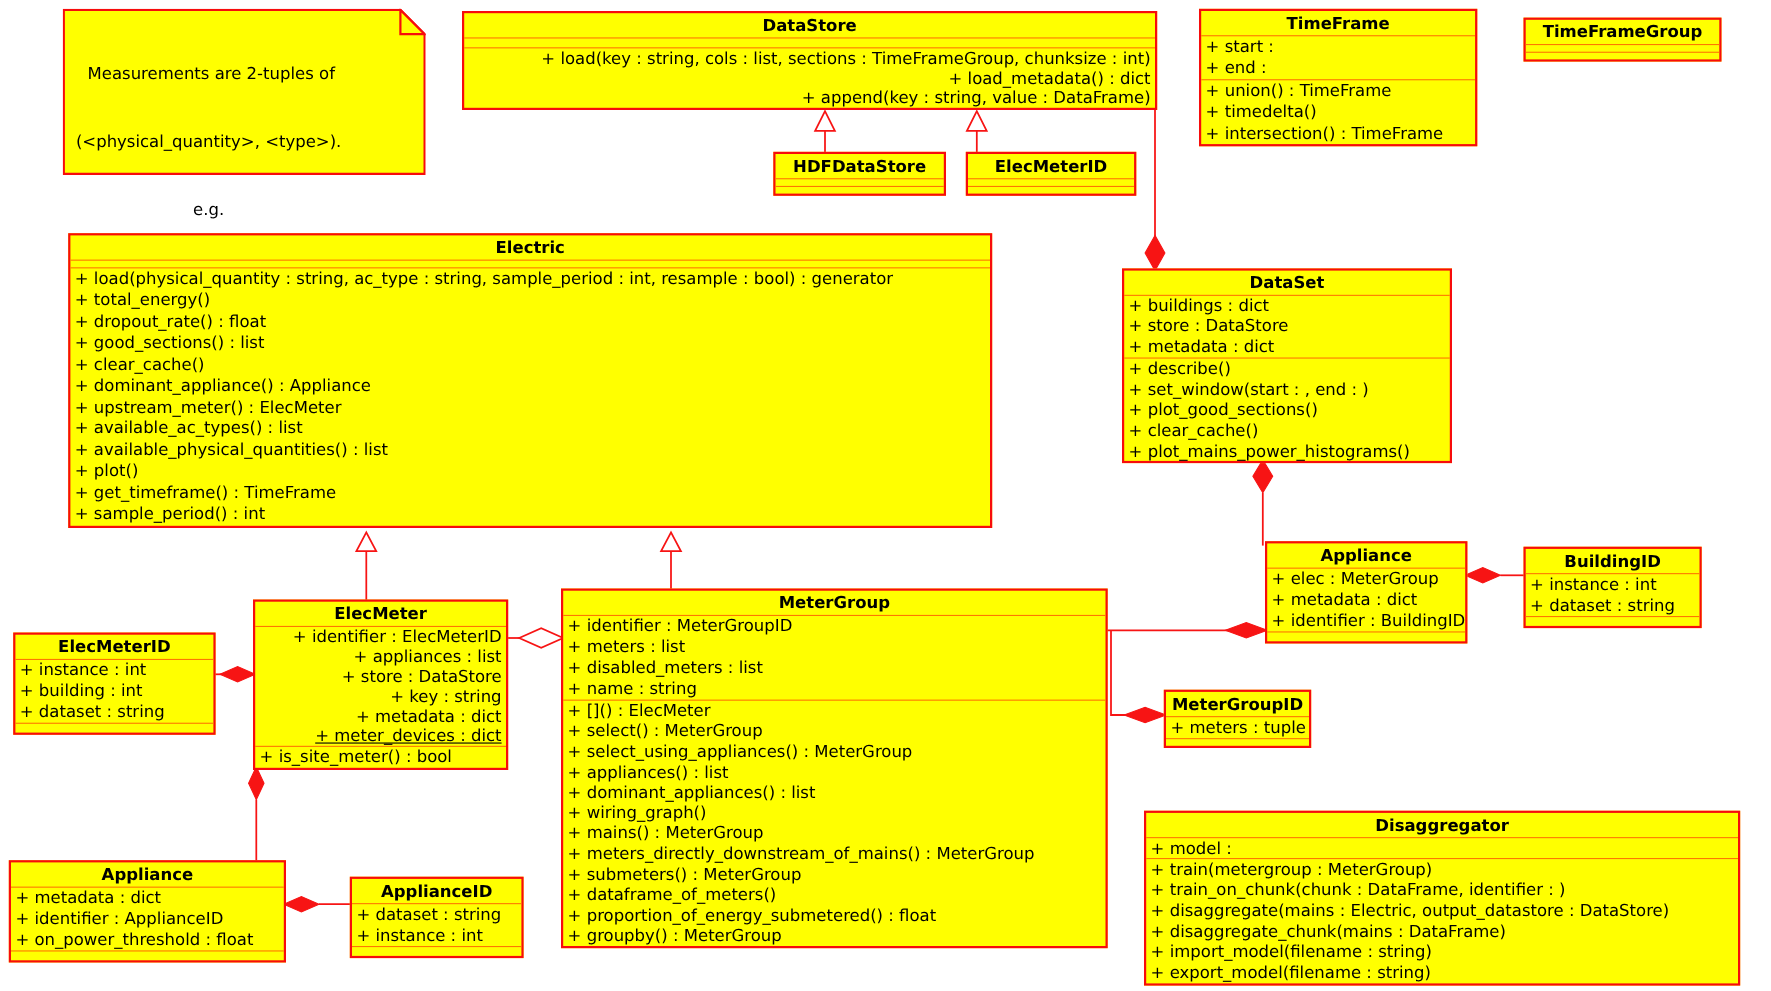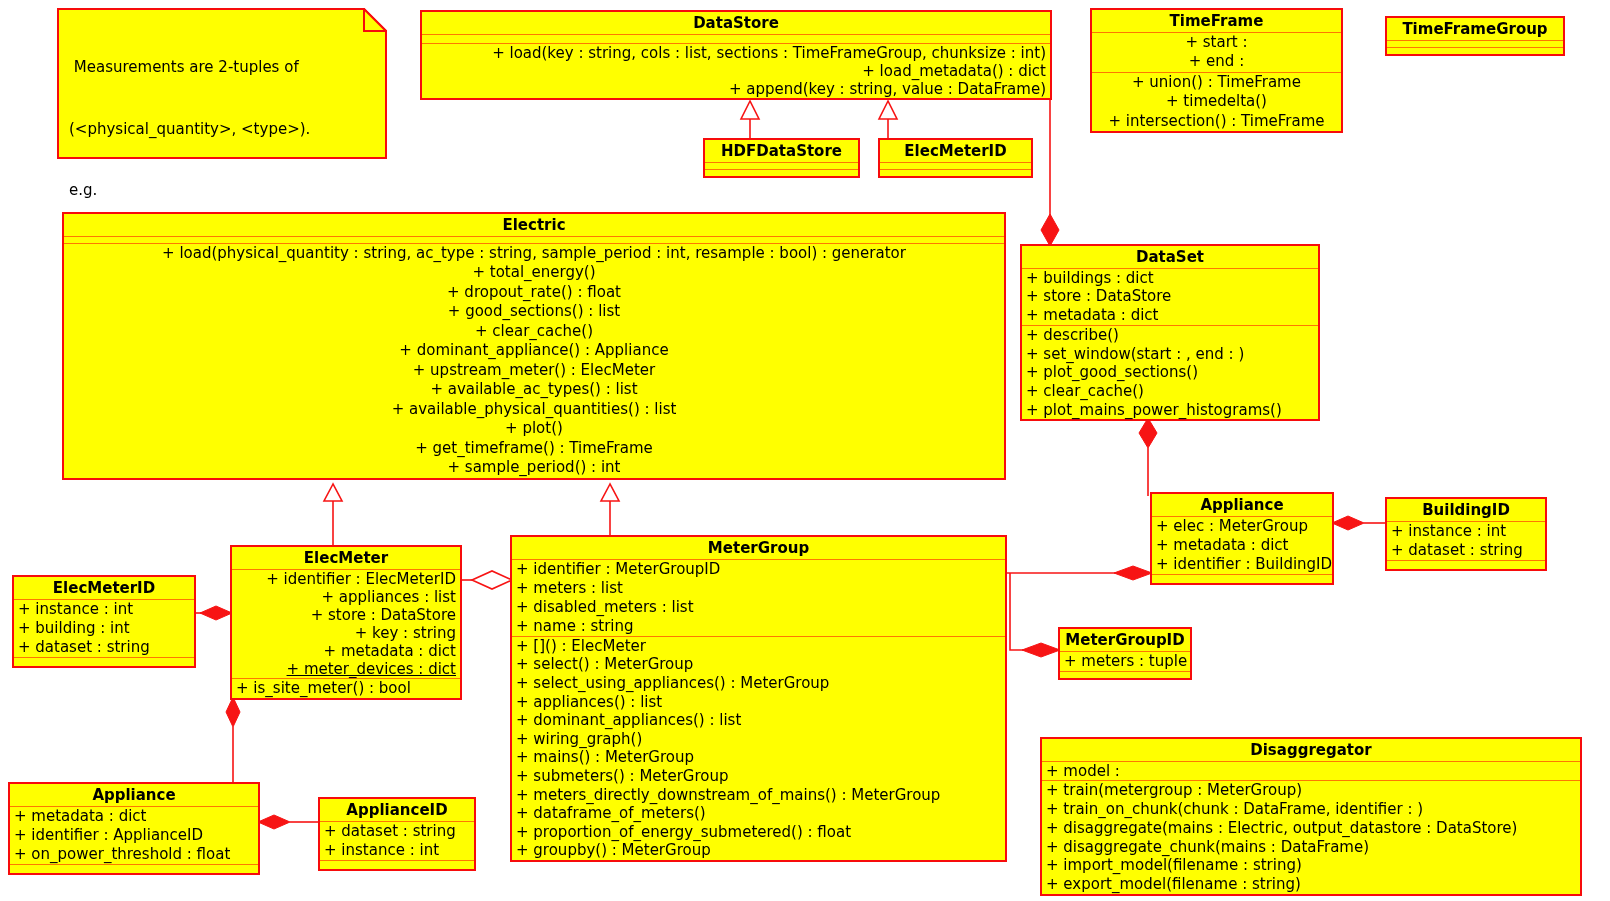--- a/index.html
+++ b/index.html
@@ -12,25 +12,25 @@
   .wires path{stroke:var(--line);stroke-width:1.6;fill:none;}
   .wires .dia{fill:var(--line);stroke:var(--line);stroke-width:1;}
   .wires .tri,.wires .hollow{fill:#ffffff;stroke:var(--line);stroke-width:1.6;}
   .uml{position:absolute;z-index:2;background:var(--fill);border:2px solid var(--border);box-sizing:border-box;}
   .uml .title{font-weight:bold;text-align:center;font-size:15px;line-height:1.25;padding:2px 4px 1px;white-space:nowrap;}
   .sec{border-top:1.5px solid var(--divider);}
   .sec.empty-s{height:8px;}
   .sec.empty-xs{height:6px;}
   .m{font-size:15px;line-height:19px;padding:0 4px;white-space:pre;}
   .m.lh18{line-height:18px;text-align:right;}
-  .m.lh195{line-height:19.5px;text-align:center;}
+  .m.lh195{line-height:19.5px;}
   .m.lh187{line-height:18.7px;}
   .m.lh186{line-height:18.6px;}
   .static{text-decoration:underline;}
-  .note{position:absolute;z-index:2;left:57px;top:8px;width:330px;height:152px;}
+  .note{position:absolute;z-index:2;left:57px;top:8px;width:330px;height:152px;text-align:center;}
   .note svg{position:absolute;left:0;top:0;}
   .note-text{position:absolute;left:12px;top:8px;font-size:15px;line-height:20.5px;white-space:pre;}
 </style>
 </head>
 <body>
 
 <div id="stage">
 
   <svg class="wires" width="1610" height="901">
 
@@ -138,21 +138,21 @@
     <div class="sec empty-xs"></div>
     <div class="sec empty-xs"></div>
   </div>
 
   <div class="uml" style="left:878px;top:138px;width:155px">
     <div class="title">ElecMeterID</div>
     <div class="sec empty-xs"></div>
     <div class="sec empty-xs"></div>
   </div>
 
-  <div class="uml" style="left:62px;top:212px;width:944px">
+  <div class="uml" style="left:62px;top:212px;width:840px">
     <div class="title">Electric</div>
     <div class="sec empty-xs"></div>
     <div class="sec">
       <div class="m lh195">+ load(physical_quantity : string, ac_type : string, sample_period : int, resample : bool) : generator</div>
       <div class="m lh195">+ total_energy()</div>
       <div class="m lh195">+ dropout_rate() : float</div>
       <div class="m lh195">+ good_sections() : list</div>
       <div class="m lh195">+ clear_cache()</div>
       <div class="m lh195">+ dominant_appliance() : Appliance</div>
       <div class="m lh195">+ upstream_meter() : ElecMeter</div>
@@ -233,22 +233,22 @@
       <div class="m">+ name : string</div>
     </div>
     <div class="sec">
       <div class="m lh186">+ []() : ElecMeter</div>
       <div class="m lh186">+ select() : MeterGroup</div>
       <div class="m lh186">+ select_using_appliances() : MeterGroup</div>
       <div class="m lh186">+ appliances() : list</div>
       <div class="m lh186">+ dominant_appliances() : list</div>
       <div class="m lh186">+ wiring_graph()</div>
       <div class="m lh186">+ mains() : MeterGroup</div>
+      <div class="m lh186">+ meters_directly_downstream_of_mains() : MeterGroup</div>
       <div class="m lh186">+ submeters() : MeterGroup</div>
-      <div class="m lh186">+ meters_directly_downstream_of_mains() : MeterGroup</div>
       <div class="m lh186">+ dataframe_of_meters()</div>
       <div class="m lh186">+ proportion_of_energy_submetered() : float</div>
       <div class="m lh186">+ groupby() : MeterGroup</div>
     </div>
   </div>
 
   <div class="uml" style="left:1058px;top:627px;width:134px">
     <div class="title">MeterGroupID</div>
     <div class="sec">
       <div class="m">+ meters : tuple</div>

